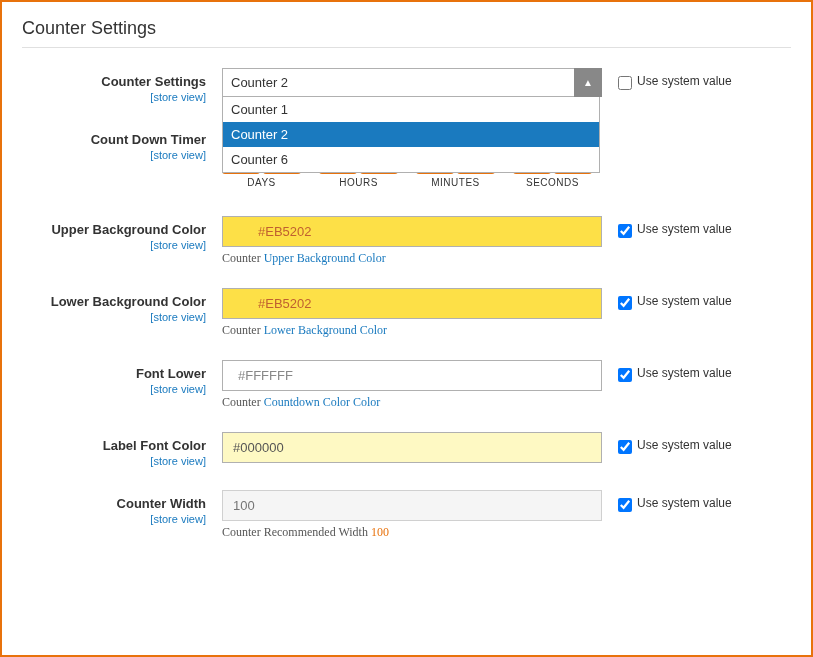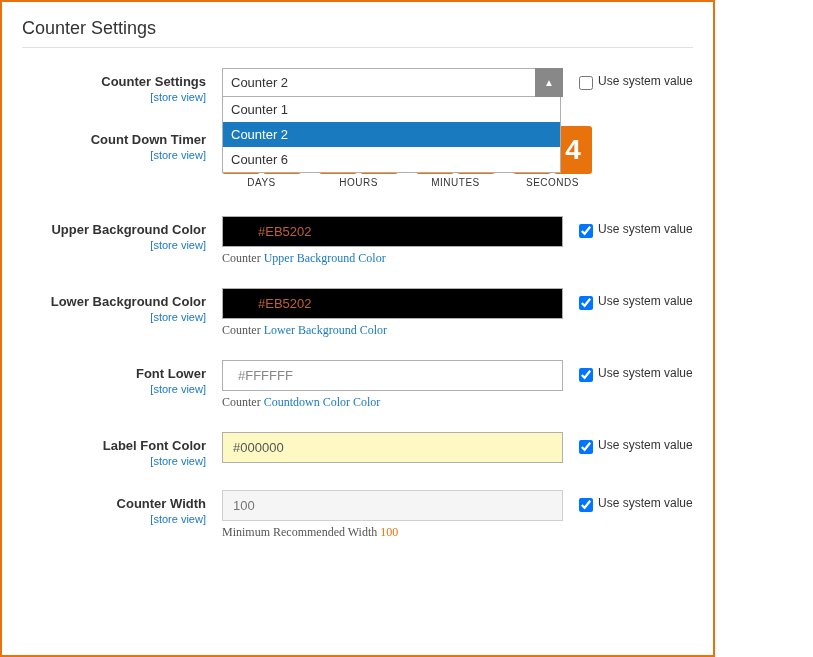--- a/index.html
+++ b/index.html
@@ -3,21 +3,21 @@
   <meta charset="utf-8">
   <style>
     * { box-sizing: border-box; margin: 0; padding: 0; }
     body {
       font-family: Arial, sans-serif;
       font-size: 13px;
       background: #fff;
       color: #333;
     }
     .page-wrapper {
-      width: 715px;
+      width: 813px;
       min-height: 657px;
       border: 2px solid #e8720c;
       padding: 16px 20px;
       background: #fff;
     }
     .page-title {
       font-size: 18px;
       font-weight: normal;
       color: #333;
       margin-bottom: 20px;
@@ -154,21 +154,21 @@
     }
     
     .color-input {
       width: 100%;
       border: 1px solid #b0b0b0;
       padding: 7px 10px;
       font-size: 13px;
       color: #888;
     }
     .color-input.orange-bg {
-      background-color: #000000;
+      background-color: #fde047;
       color: #c06030;
       padding-left: 35px;
     }
     .color-input.gray-bg {
       background-color: #fef9c3;
       color: #555;
     }
     .color-input.light-bg {
       background-color: #fff;
       color: #888;
@@ -358,21 +358,21 @@
   </div>
 
   <div class="form-row">
     <div class="label-col">
       <span class="label-main">Counter Width</span>
       <span class="store-view">[store view]</span>
     </div>
     <div class="field-col">
       <input type="text" class="plain-input" placeholder="100" style="">
       <div class="field-hint">
-        <span>Minimum Recommended Width </span><span class="highlight">100</span>
+        <span>Counter Recommended Width </span><span class="highlight">100</span>
       </div>
     </div>
     <div class="system-value-col">
       <div class="checkbox-wrap">
         <input type="checkbox" checked="" style="">
         <label>Use system value</label>
       </div>
     </div>
   </div>
 

